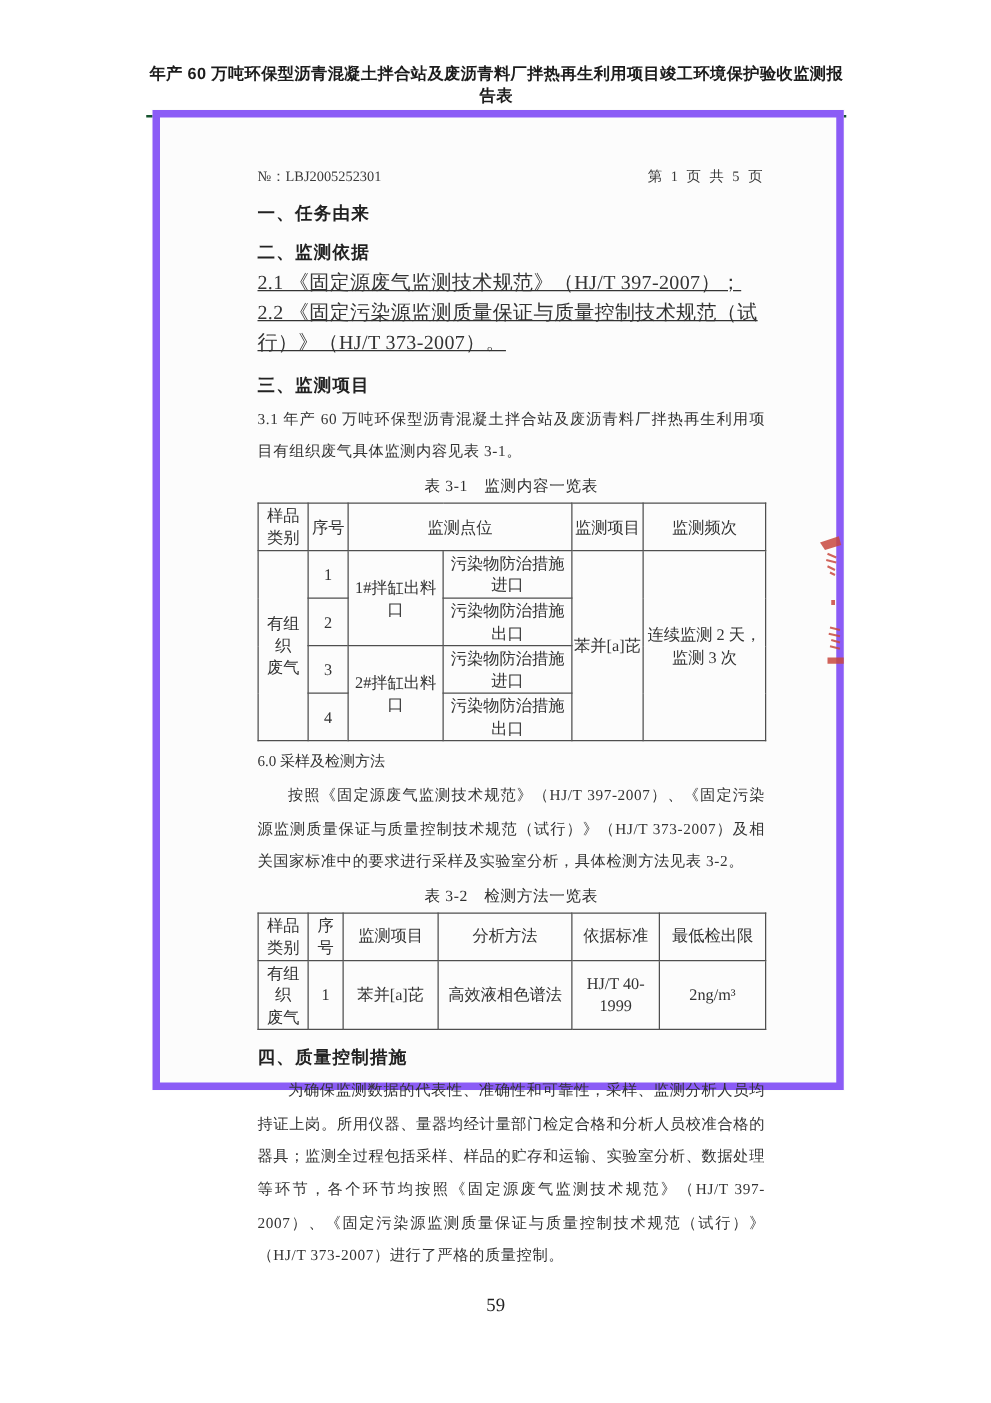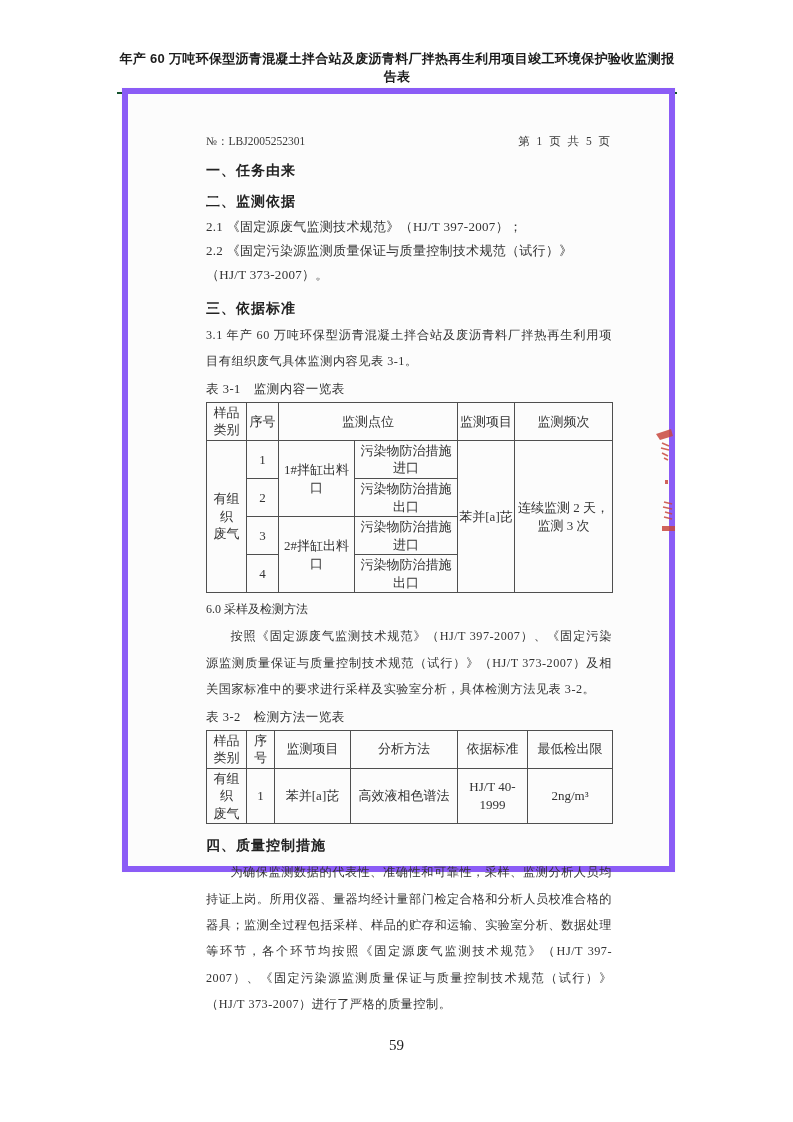--- a/index.html
+++ b/index.html
@@ -33,23 +33,23 @@
   h2.sec {
     font-size:14px; font-weight:bold; color:#222; letter-spacing:1px;
     margin:13px 0 4px 0;
   }
   p.body {
     font-size:12.2px; line-height:26.4px; text-align:justify;
     letter-spacing:0.5px; margin:2px 0;
   }
   p.indent { text-indent:2em; }
   .u { text-decoration:underline; text-underline-offset:3px; margin:0 5px; }
-  .ref-item { font-size:13px; line-height:24px; letter-spacing:0.3px; }
-
-  .caption { font-size:12.5px; margin:6px 0 4px 0; color:#2d2d2d; letter-spacing:0.5px; }
+  .ref-item { font-size:16px; line-height:24px; letter-spacing:0.3px;text-decoration:underline; }
+
+  .caption { text-align:center; font-size:12.5px; margin:6px 0 4px 0; color:#2d2d2d; letter-spacing:0.5px; }
 
   table.t {
     width:100%; border-collapse:collapse; table-layout:fixed;
     font-size:13px; color:#333; margin-bottom:2px;
   }
   table.t th, table.t td {
     border:1px solid #4f4f4f; text-align:center; vertical-align:middle;
     font-weight:normal; padding:1px 1px; line-height:1.35;
   }
   table.t31 th { height:38px; }
@@ -84,21 +84,21 @@
         <span>№：LBJ2005252301</span>
         <span class="right">第 1 页 共 5 页</span>
       </div>
 
       <h2 class="sec">一、任务由来</h2>
 
       <h2 class="sec">二、监测依据</h2>
       <div class="ref-item">2.1 《固定源废气监测技术规范》（HJ/T 397-2007）；</div>
       <div class="ref-item">2.2 《固定污染源监测质量保证与质量控制技术规范（试行）》（HJ/T 373-2007）。</div>
 
-      <h2 class="sec">三、依据标准</h2>
+      <h2 class="sec">三、监测项目</h2>
       <p class="body">3.1 年产 60 万吨环保型沥青混凝土拌合站及废沥青料厂拌热再生利用项目有组织废气具体监测内容见表 3-1。</p>
 
       <div class="caption">表 3-1　监测内容一览表</div>
 
       <table class="t t31">
         <colgroup>
           <col style="width:40px">
             <col style="width:32px">
             <col style="width:76px">
             <col style="width:103px">

